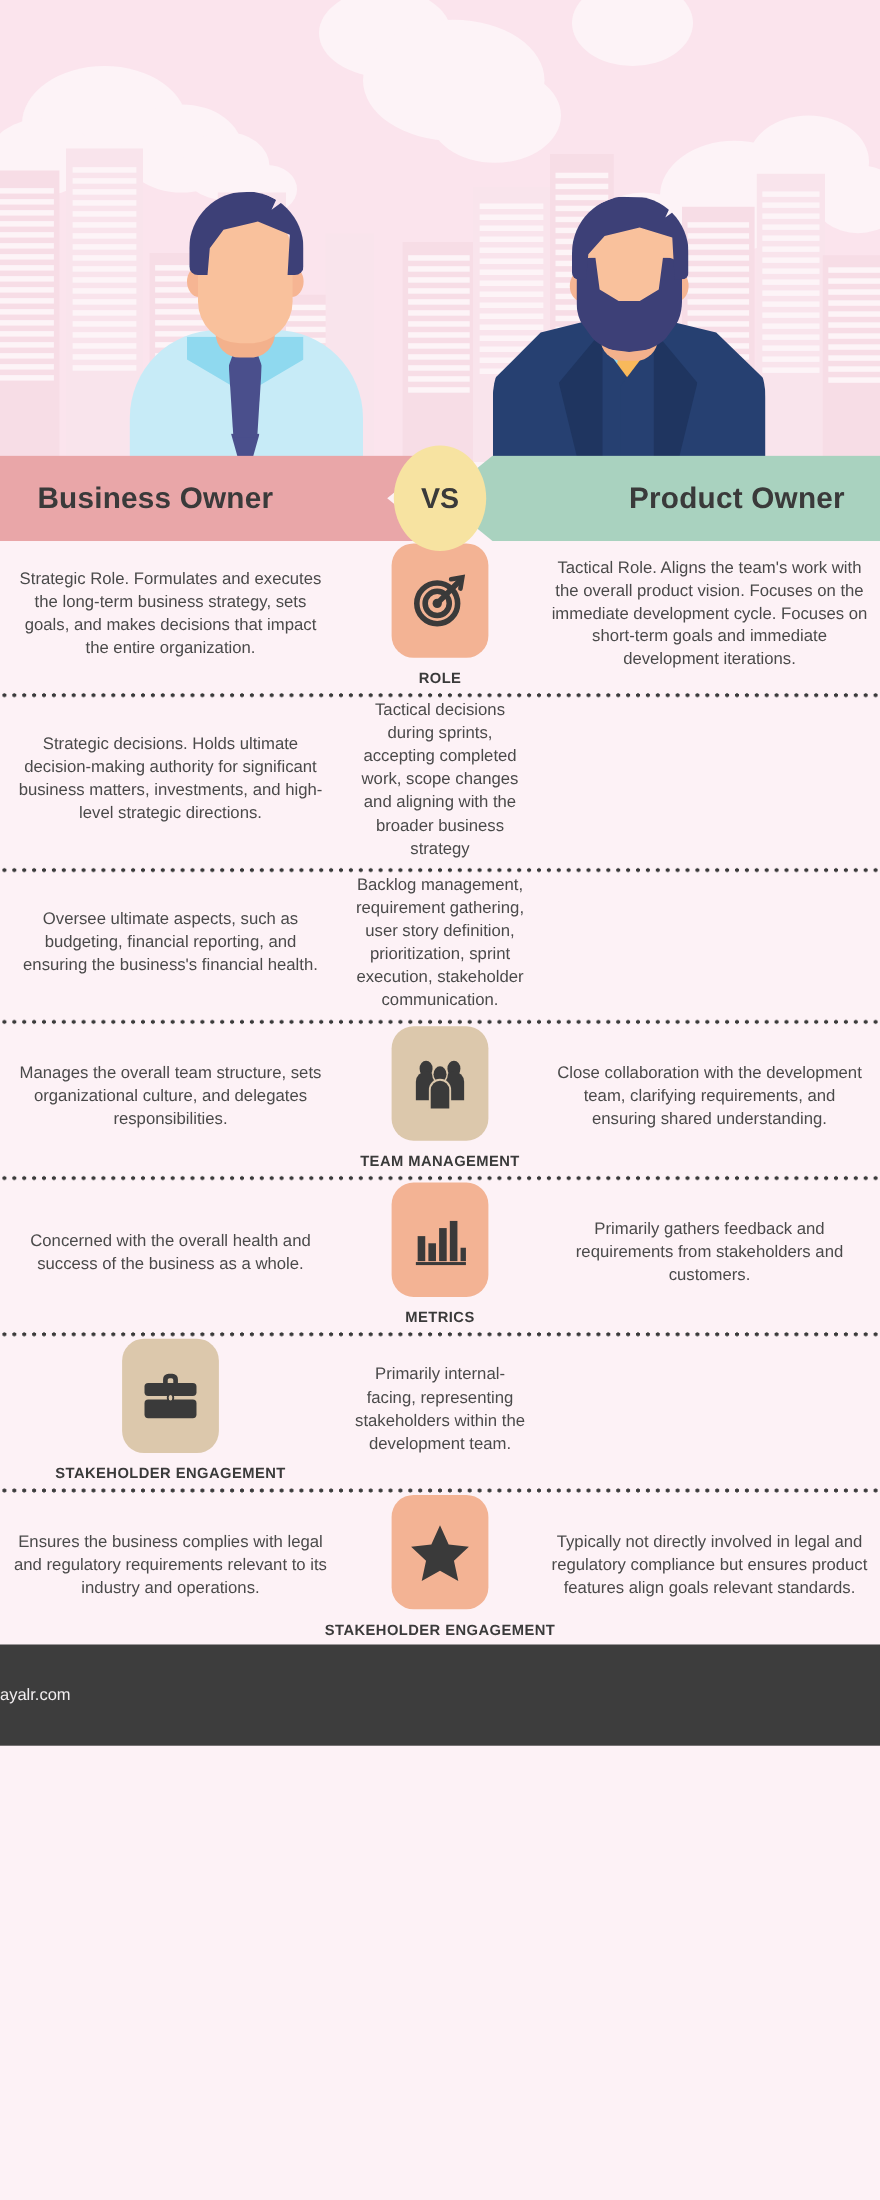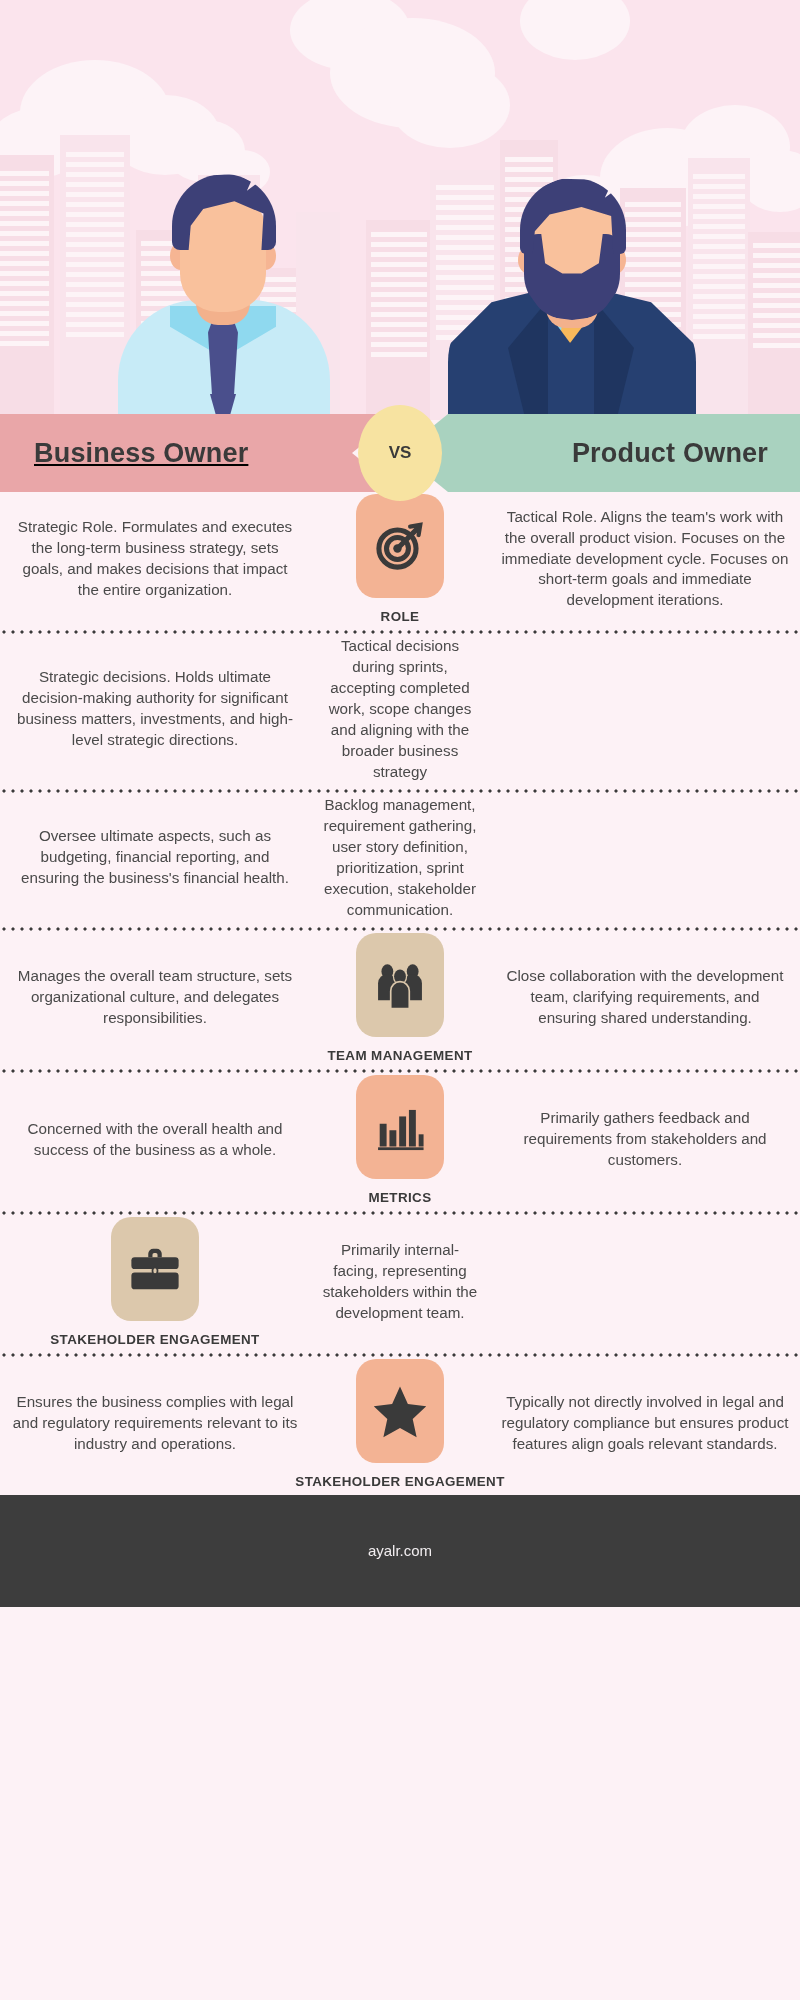--- a/index.html
+++ b/index.html
@@ -64,21 +64,20 @@
     height: 78px;
     display: flex;
     align-items: center;
   }
   .band-left {
     left: 0; width: 400px;
     background: #e9a6a8;
     clip-path: polygon(0 0, 100% 0, 88% 50%, 100% 100%, 0 100%);
     justify-content: flex-start;
     padding-left: 34px;
-    text-decoration: underline;
   }
   .band-right {
     right: 0; width: 400px;
     background: #a9d2bf;
     clip-path: polygon(12% 0, 100% 0, 100% 100%, 12% 100%, 0 50%);
     justify-content: flex-end;
     padding-right: 32px;
   }
   .band h2 {
     font-size: 27px;
@@ -88,21 +87,21 @@
     white-space: nowrap;
   }
   .vs-circle {
     position: absolute;
     left: 50%; top: 50%;
     transform: translate(-50%, -50%);
     width: 84px; height: 96px;
     border-radius: 50%;
     background: #f7e3a1;
     display: flex; align-items: center; justify-content: center;
-    font-size: 17px; font-weight: bold; color: #3a3a3a;
+    font-size: 26px; font-weight: bold; color: #3a3a3a;
     z-index: 5;
   }
 
   
   .rows { width: 800px; background: #fdf2f6; }
   .row {
     position: relative;
     display: grid;
     grid-template-columns: 310px 180px 310px;
     align-items: center;
@@ -141,25 +140,24 @@
     font-weight: bold;
     letter-spacing: .4px;
     color: #3a3a3a;
     text-align: center;
     white-space: nowrap;
   }
 
   
   .footer {
     width: 800px;
-    height: 112px;
+    height: 92px;
     background: #3d3d3d;
     display: flex;
     align-items: center;
-    justify-content: center;
   }
   .footer span { color: #f2eef0; font-size: 15px; }
 </style>
 </head>
 <body>
 
 <div id="page">
 
   <div class="hero">
     <div class="hero-sky"></div>

